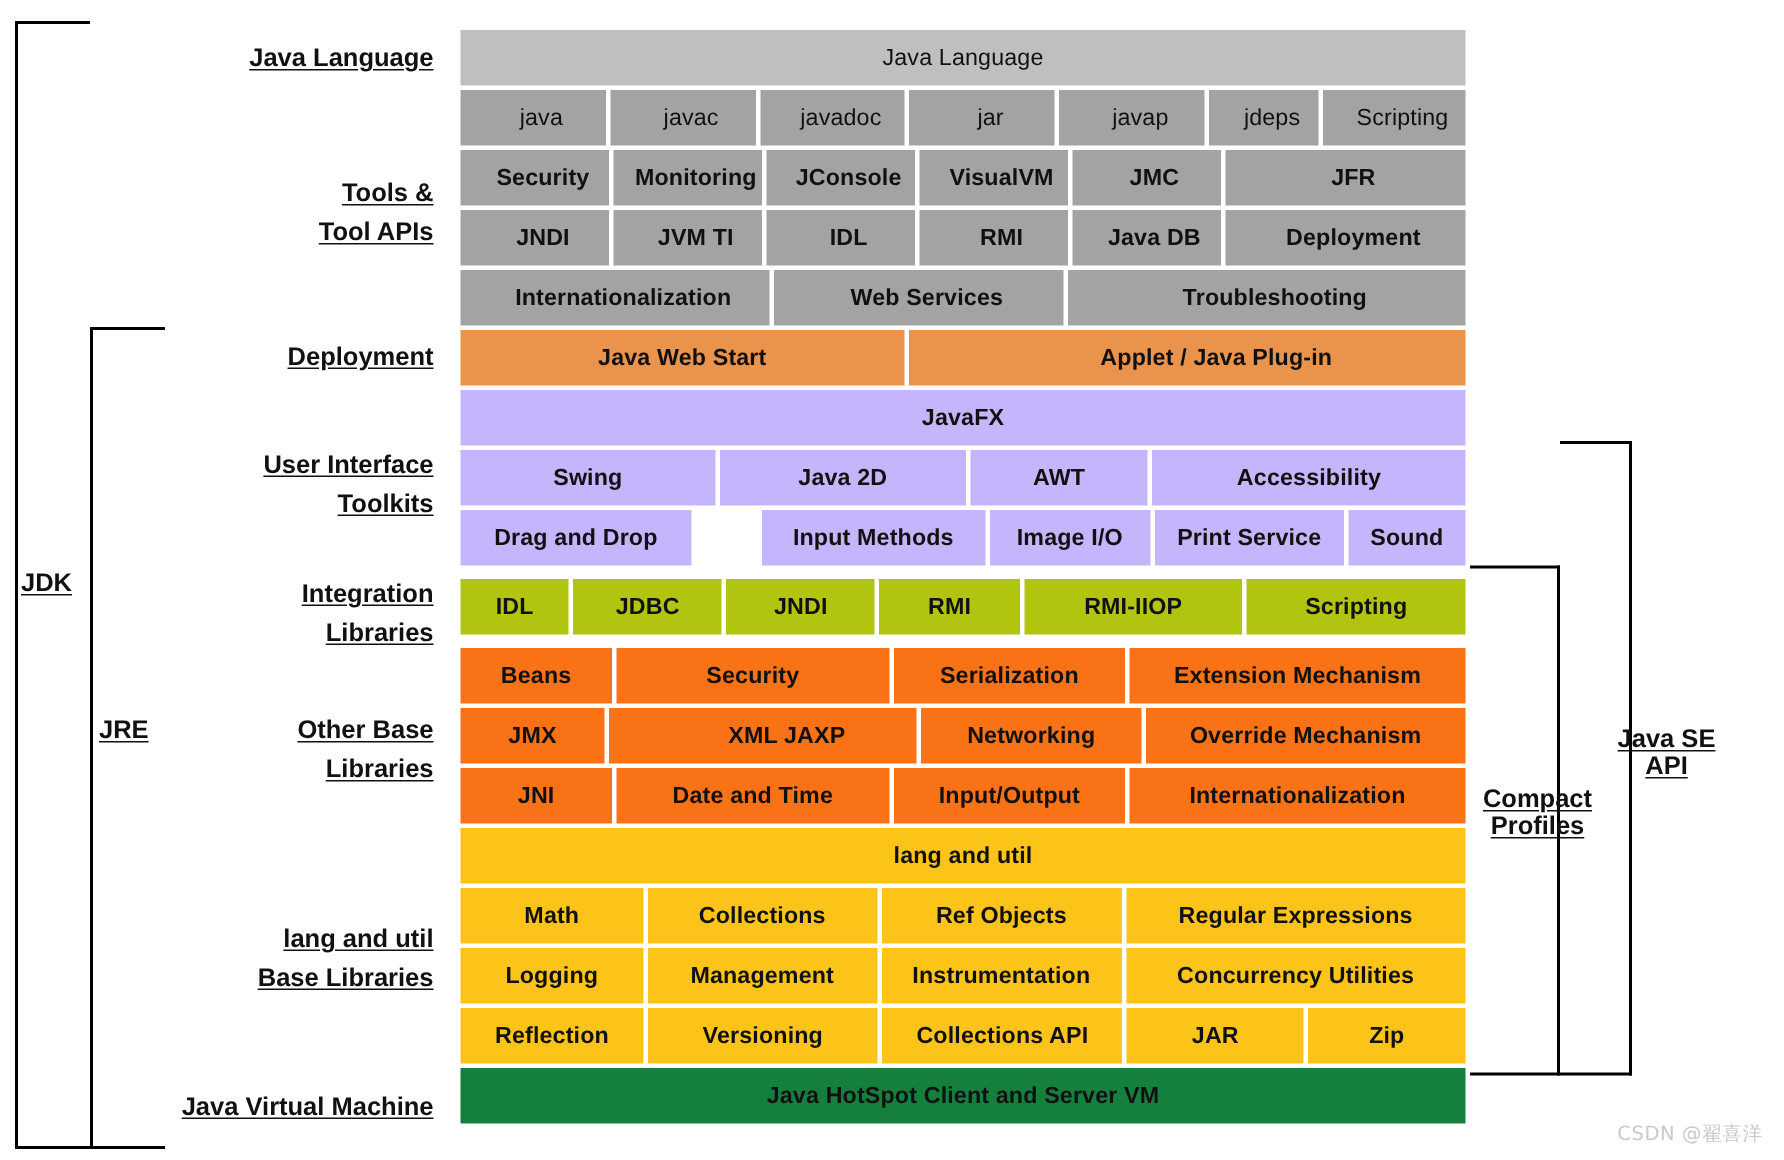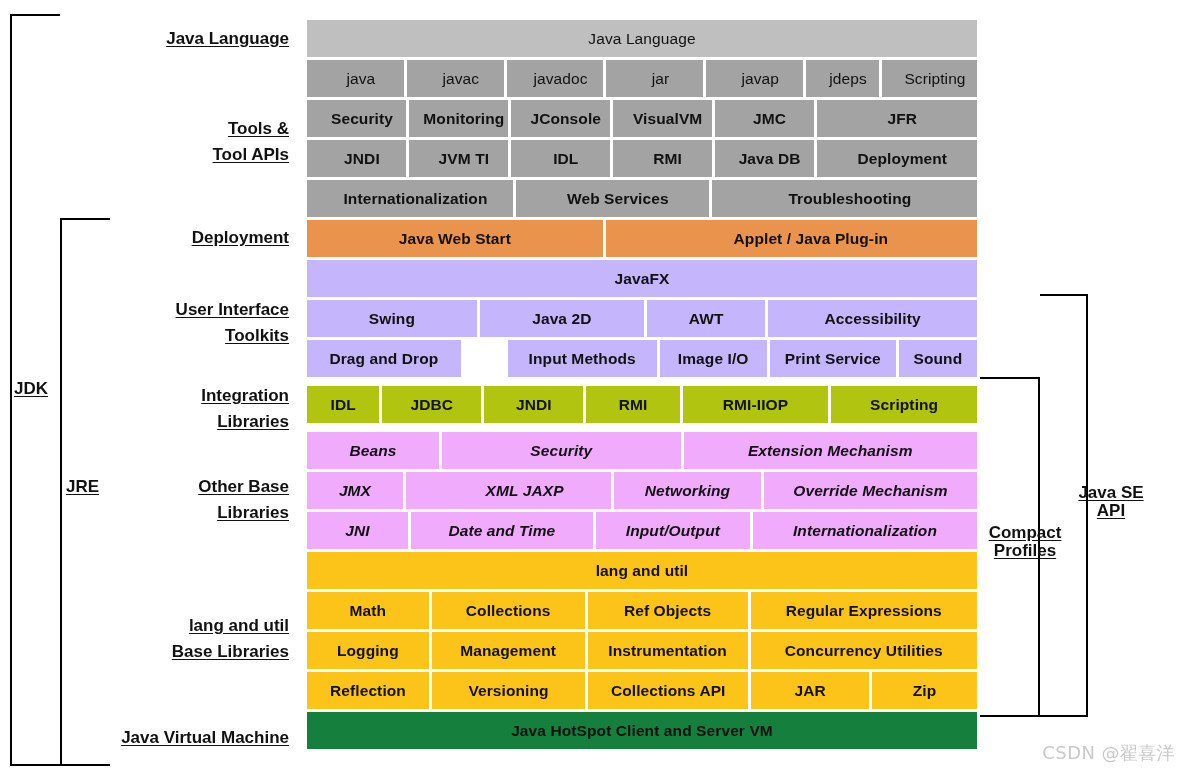--- a/index.html
+++ b/index.html
@@ -69,31 +69,31 @@
     white-space: nowrap;
   }
   .cell.thin { font-weight: normal; }
 
   
   .c-lang   { background: #bfbfbf; }
   .c-tools  { background: #a3a3a3; padding-left: 11px; }
   .c-deploy { background: #e9934c; }
   .c-ui     { background: #c4b5fd; }
   .c-integ  { background: #b1c40f; }
-  .c-other  { background: #f0abfc; font-style: italic; }
+  .c-other  { background: #f97316; }
   .c-langutil { background: #fcc419; }
   .c-jvm    { background: #15803d; }
 
   
   #watermark {
     position: absolute;
     right: 14px;
     bottom: 8px;
     color: #c9c9c9;
-    font-size: 18px;
+    font-size: 13px;
     font-family: "DejaVu Sans", sans-serif;
     letter-spacing: 0.4px;
     margin-top: 36px;
   }
 </style>
 </head>
 <body>
 
 <div id="page">
 
@@ -192,20 +192,21 @@
           <div class="cell c-integ" style="flex: 0.85 1 0%;">JNDI</div>
           <div class="cell c-integ" style="flex: 0.8 1 0%;">RMI</div>
           <div class="cell c-integ" style="flex: 1.25 1 0%;">RMI-IIOP</div>
           <div class="cell c-integ" style="flex: 1.25 1 0%;">Scripting</div>
         </div>
       </div>
     <div>
         <div class="band">
           <div class="cell c-other" style="flex: 0.72 1 0%;">Beans</div>
           <div class="cell c-other" style="flex: 1.3 1 0%;">Security</div>
+          <div class="cell c-other" style="flex: 1.1 1 0%;">Serialization</div>
           <div class="cell c-other" style="flex: 1.6 1 0%;">Extension Mechanism</div>
         </div>
         <div class="band">
           <div class="cell c-other" style="flex: 0.72 1 0%;">JMX</div>
           <div class="cell c-other" style="flex: 1.3 1 0%; padding-left: 32px;">XML JAXP</div>
           <div class="cell c-other" style="flex: 1.1 1 0%;">Networking</div>
           <div class="cell c-other" style="flex: 1.6 1 0%;">Override Mechanism</div>
         </div>
         <div class="band">
           <div class="cell c-other" style="flex: 0.72 1 0%;">JNI</div>

